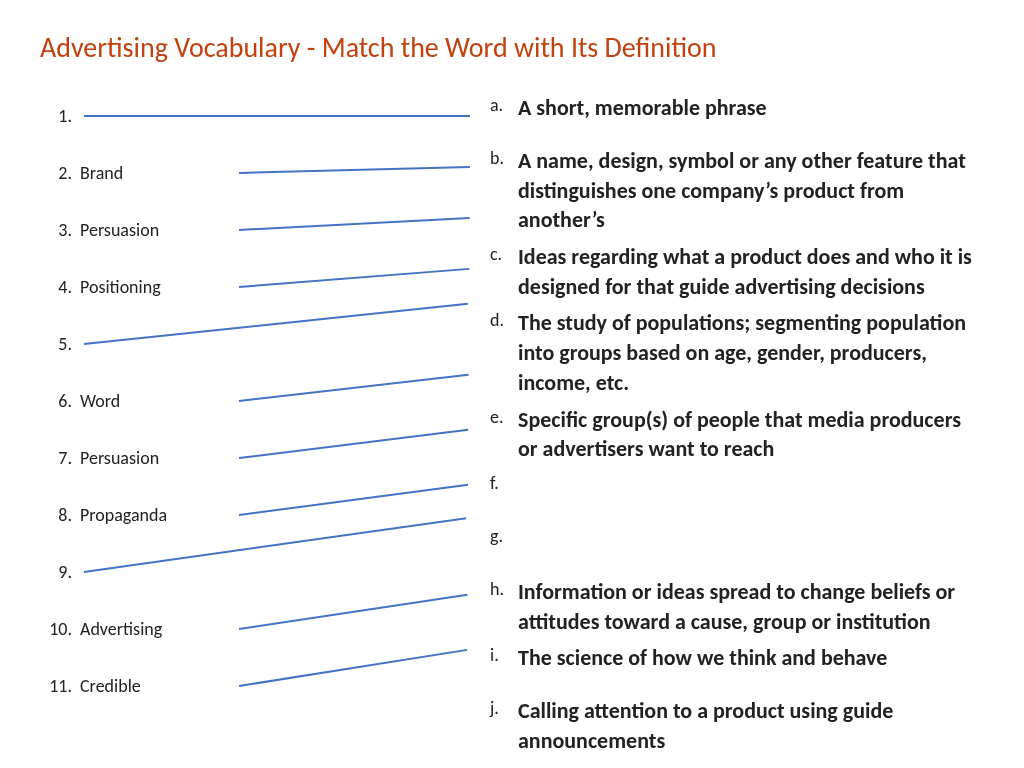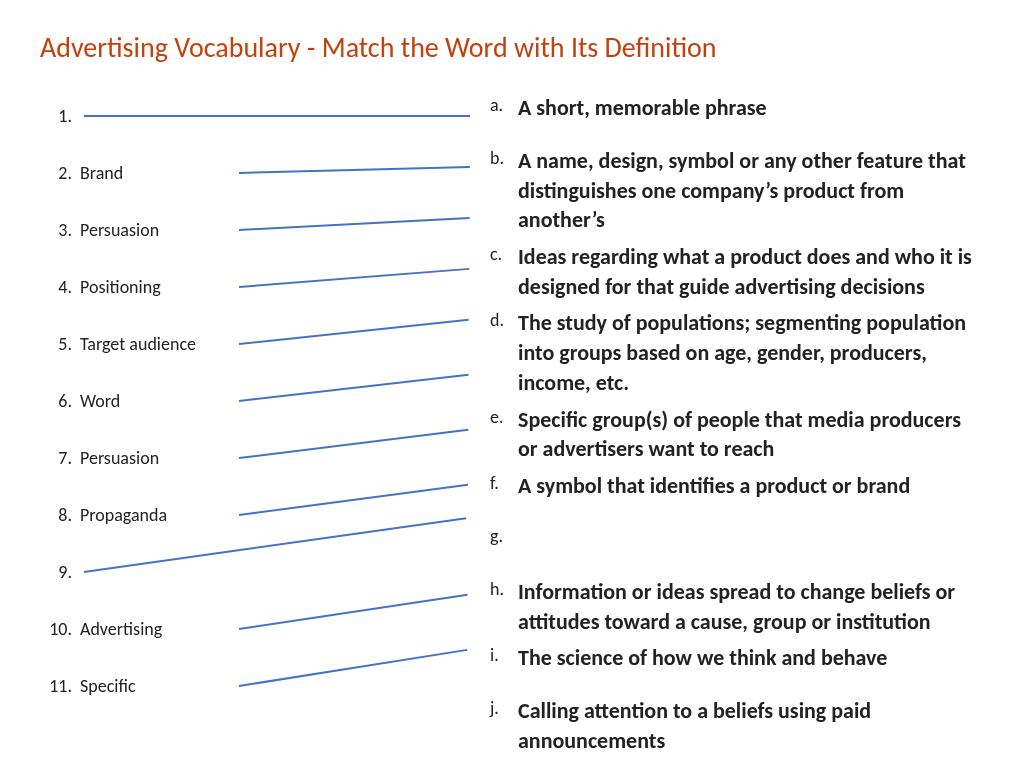--- a/index.html
+++ b/index.html
@@ -123,21 +123,20 @@
         <span class="item-word">Persuasion</span>
         <div class="match-line line-3"></div>
       </div>
       <div class="left-item">
         <span class="item-num">4.</span>
         <span class="item-word">Positioning</span>
         <div class="match-line line-4"></div>
       </div>
       <div class="left-item">
         <span class="item-num">5.</span>
-        <span class="item-word">Target audience</span>
         <div class="match-line line-5"></div>
       </div>
       <div class="left-item">
         <span class="item-num">6.</span>
         <span class="item-word">Word</span>
         <div class="match-line line-6"></div>
       </div>
       <div class="left-item">
         <span class="item-num">7.</span>
         <span class="item-word">Persuasion</span>
@@ -152,21 +151,21 @@
         <span class="item-num">9.</span>
         <div class="match-line line-9"></div>
       </div>
       <div class="left-item">
         <span class="item-num">10.</span>
         <span class="item-word">Advertising</span>
         <div class="match-line line-10"></div>
       </div>
       <div class="left-item">
         <span class="item-num">11.</span>
-        <span class="item-word">Specific</span>
+        <span class="item-word">Credible</span>
         <div class="match-line line-11"></div>
       </div>
     </div>
   <div class="right-col" id="right-col">
       <div class="right-item">
         <span class="def-letter">a.</span>
         <span class="def-text">A short, memorable phrase</span>
       </div>
       <div class="right-item">
         <span class="def-letter">b.</span>
@@ -179,35 +178,34 @@
       <div class="right-item">
         <span class="def-letter">d.</span>
         <span class="def-text">The study of populations; segmenting population into groups based on age, gender, producers, income, etc.</span>
       </div>
       <div class="right-item">
         <span class="def-letter">e.</span>
         <span class="def-text">Specific group(s) of people that media producers or advertisers want to reach</span>
       </div>
       <div class="right-item">
         <span class="def-letter">f.</span>
-        <span class="def-text">A symbol that identifies a product or brand</span>
       </div>
       <div class="right-item">
         <span class="def-letter">g.</span>
       </div>
       <div class="right-item">
         <span class="def-letter">h.</span>
         <span class="def-text">Information or ideas spread to change beliefs or attitudes toward a cause, group or institution</span>
       </div>
       <div class="right-item">
         <span class="def-letter">i.</span>
         <span class="def-text">The science of how we think and behave</span>
       </div>
       <div class="right-item">
         <span class="def-letter">j.</span>
-        <span class="def-text">Calling attention to a beliefs using paid announcements</span>
+        <span class="def-text">Calling attention to a product using guide announcements</span>
       </div>
       <div class="right-item">
         <span class="def-letter">k.</span>
         <span class="def-text">Propaganda</span>
       </div>
     </div>
 </div>
 
 </body></html>

